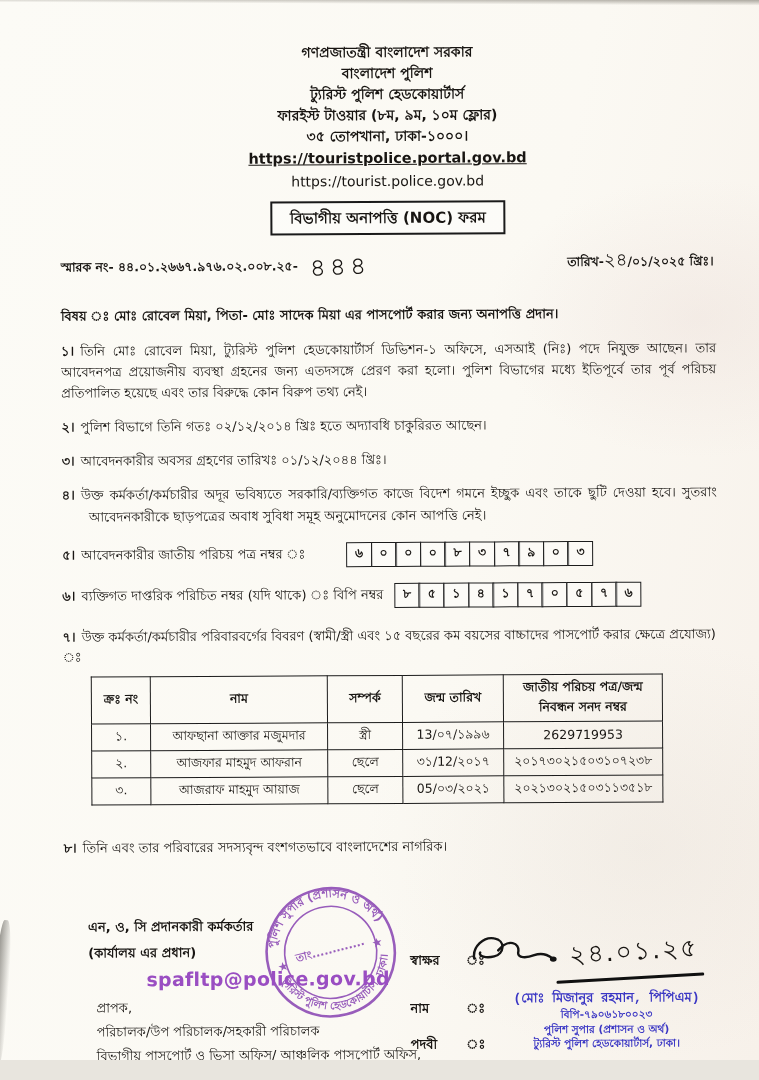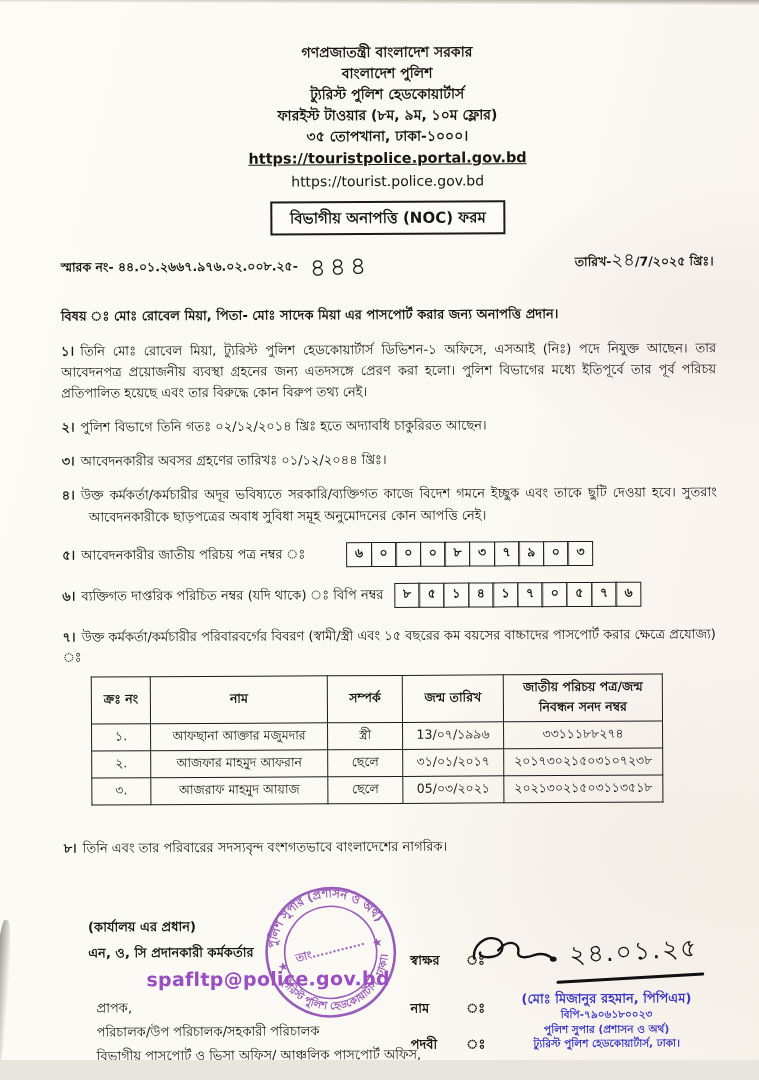--- a/index.html
+++ b/index.html
@@ -51,21 +51,21 @@
   .bottom{position:relative;height:360px;margin-top:30px;}
   .seal-text{position:absolute;left:24px;top:26px;font-size:13px;line-height:2.0;font-weight:bold;}
   .stamp{position:absolute;left:196px;top:-6px;transform:rotate(-14deg);opacity:.88;}
   .email{position:absolute;left:82px;top:80px;font-size:19px;font-weight:bold;color:#9a4ec2;letter-spacing:.3px;}
   .lblrow{position:absolute;font-size:13px;font-weight:bold;}
   .lblrow .lbl{display:inline-block;width:52px;font-family:Liberation Serif, serif;}
   .sig-art{position:absolute;left:404px;top:42px;}
   .sig-date{position:absolute;left:505px;top:46px;font-size:25px;font-weight:400;transform:rotate(-3deg);letter-spacing:2px;}
   .sig-underline{position:absolute;left:492px;top:91px;width:148px;height:3px;background:#101010;transform:rotate(-3deg);border-radius:2px;}
   .blue-stamp{position:absolute;left:408px;top:104px;width:268px;text-align:center;color:#3b37c4;line-height:1.35;}
-  .blue-stamp .bs1{font-size:13px;font-weight:bold;}
+  .blue-stamp .bs1{font-size:13px;font-weight:bold;font-family:Liberation Mono, monospace;}
   .blue-stamp .bs2{font-size:10.5px;font-weight:bold;}
   .recipient{position:absolute;left:32px;top:108px;font-size:13px;line-height:1.85;}
   .stamp text{fill:#8b48b4;font-weight:bold;}
 </style>
 </head>
 <body>
 
 <div class="page">
   <div class="scan-top-edge"></div>
   <div class="scan-left-shadow"></div>
@@ -81,21 +81,21 @@
       <div class="url1">https://touristpolice.portal.gov.bd</div>
       <div class="url2">https://tourist.police.gov.bd</div>
       <div><span class="title-box">বিভাগীয় অনাপত্তি (NOC) ফরম</span></div>
     </div>
 
     <div class="memo-row">
       <div class="memo-left">
         <span>স্মারক নং- ৪৪.০১.২৬৬৭.৯৭৬.০২.০০৮.২৫-</span><span class="hand-big">৪৪৪</span>
       </div>
       <div class="memo-right">
-        <span>তারিখ-</span><span class="hand-med">২৪</span><span>/7/২০২৫ খ্রিঃ।</span>
+        <span>তারিখ-</span><span class="hand-med">২৪</span><span>/০১/২০২৫ খ্রিঃ।</span>
       </div>
     </div>
 
     <div class="subject">বিষয় ঃ মোঃ রোবেল মিয়া, পিতা- মোঃ সাদেক মিয়া এর পাসপোর্ট করার জন্য অনাপত্তি প্রদান।</div>
 
     <div class="item"><span class="no">১।</span><span>তিনি মোঃ রোবেল মিয়া, ট্যুরিস্ট পুলিশ হেডকোয়ার্টার্স ডিভিশন-১ অফিসে, এসআই (নিঃ) পদে নিযুক্ত আছেন। তার আবেদনপত্র প্রয়োজনীয় ব্যবস্থা গ্রহনের জন্য এতদসঙ্গে প্রেরণ করা হলো। পুলিশ বিভাগের মধ্যে ইতিপূর্বে তার পূর্ব পরিচয় প্রতিপালিত হয়েছে এবং তার বিরুদ্ধে কোন বিরুপ তথ্য নেই।</span></div>
     <div class="item"><span class="no">২।</span><span>পুলিশ বিভাগে তিনি গতঃ ০২/১২/২০১৪ খ্রিঃ হতে অদ্যাবধি চাকুরিরত আছেন।</span></div>
     <div class="item"><span class="no">৩।</span><span>আবেদনকারীর অবসর গ্রহণের তারিখঃ ০১/১২/২০৪৪ খ্রিঃ।</span></div>
     <div class="item hang"><span class="no">৪।</span><span>উক্ত কর্মকর্তা/কর্মচারীর অদূর ভবিষ্যতে সরকারি/ব্যক্তিগত কাজে বিদেশ গমনে ইচ্ছুক এবং তাকে ছুটি দেওয়া হবে। সুতরাং আবেদনকারীকে ছাড়পত্রের অবাধ সুবিধা সমূহ অনুমোদনের কোন আপত্তি নেই।</span></div>
 
@@ -146,48 +146,48 @@
           <th style="width:92px">জন্ম তারিখ</th>
           <th>জাতীয় পরিচয় পত্র/জন্ম নিবন্ধন সনদ নম্বর</th>
         </tr>
       </thead>
       <tbody>
         <tr>
           <td>১.</td>
           <td>আফছানা আক্তার মজুমদার</td>
           <td>স্ত্রী</td>
           <td>13/০৭/১৯৯৬</td>
-          <td>৩৩১১১৮৮২৭৪</td>
+          <td>2629719953</td>
         </tr>
         <tr>
           <td>২.</td>
           <td>আজফার মাহমুদ আফরান</td>
           <td>ছেলে</td>
-          <td>৩১/০১/২০১৭</td>
+          <td>৩১/12/২০১৭</td>
           <td>২০১৭৩০২১৫০৩১০৭২৩৮</td>
         </tr>
         <tr>
           <td>৩.</td>
           <td>আজরাফ মাহমুদ আয়াজ</td>
           <td>ছেলে</td>
           <td>05/০৩/২০২১</td>
           <td>২০২১৩০২১৫০৩১১৩৫১৮</td>
         </tr>
       </tbody>
     </table>
 
     <div class="item" style="margin-top:32px">
       <span class="no">৮।</span><span>তিনি এবং তার পরিবারের সদস্যবৃন্দ বংশগতভাবে বাংলাদেশের নাগরিক।</span>
     </div>
 
     <div class="bottom">
 
       <div class="seal-text">
+        <div>এন, ও, সি প্রদানকারী কর্মকর্তার</div>
         <div>(কার্যালয় এর প্রধান)</div>
-        <div>এন, ও, সি প্রদানকারী কর্মকর্তার</div>
       </div>
 
       <div class="stamp">
         <svg width="142" height="142" viewBox="0 0 142 142">
           <circle cx="71" cy="71" r="64" fill="none" stroke="#8b48b4" stroke-width="2.6"></circle>
           <circle cx="71" cy="71" r="46" fill="none" stroke="#8b48b4" stroke-width="1.6"></circle>
           <path id="arcTop" d="M 16,71 A 55,55 0 1 1 126,71" fill="none"></path>
           <path id="arcBot" d="M 14,71 A 57,57 0 0 0 128,71" fill="none"></path>
           <text font-size="11.5"><textPath href="#arcTop" startOffset="50%" text-anchor="middle">পুলিশ সুপার (প্রশাসন ও অর্থ)</textPath></text>
           <text font-size="10.5"><textPath href="#arcBot" startOffset="50%" text-anchor="middle">ট্যুরিস্ট পুলিশ হেডকোয়ার্টার্স, ঢাকা।</textPath></text>

